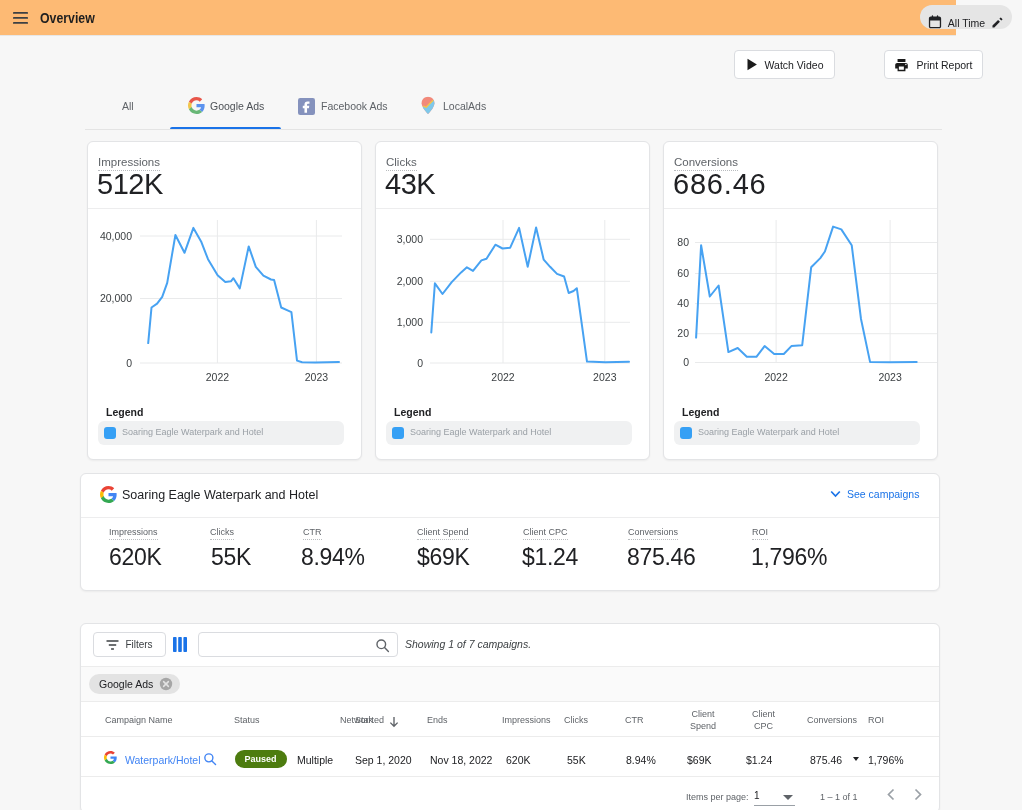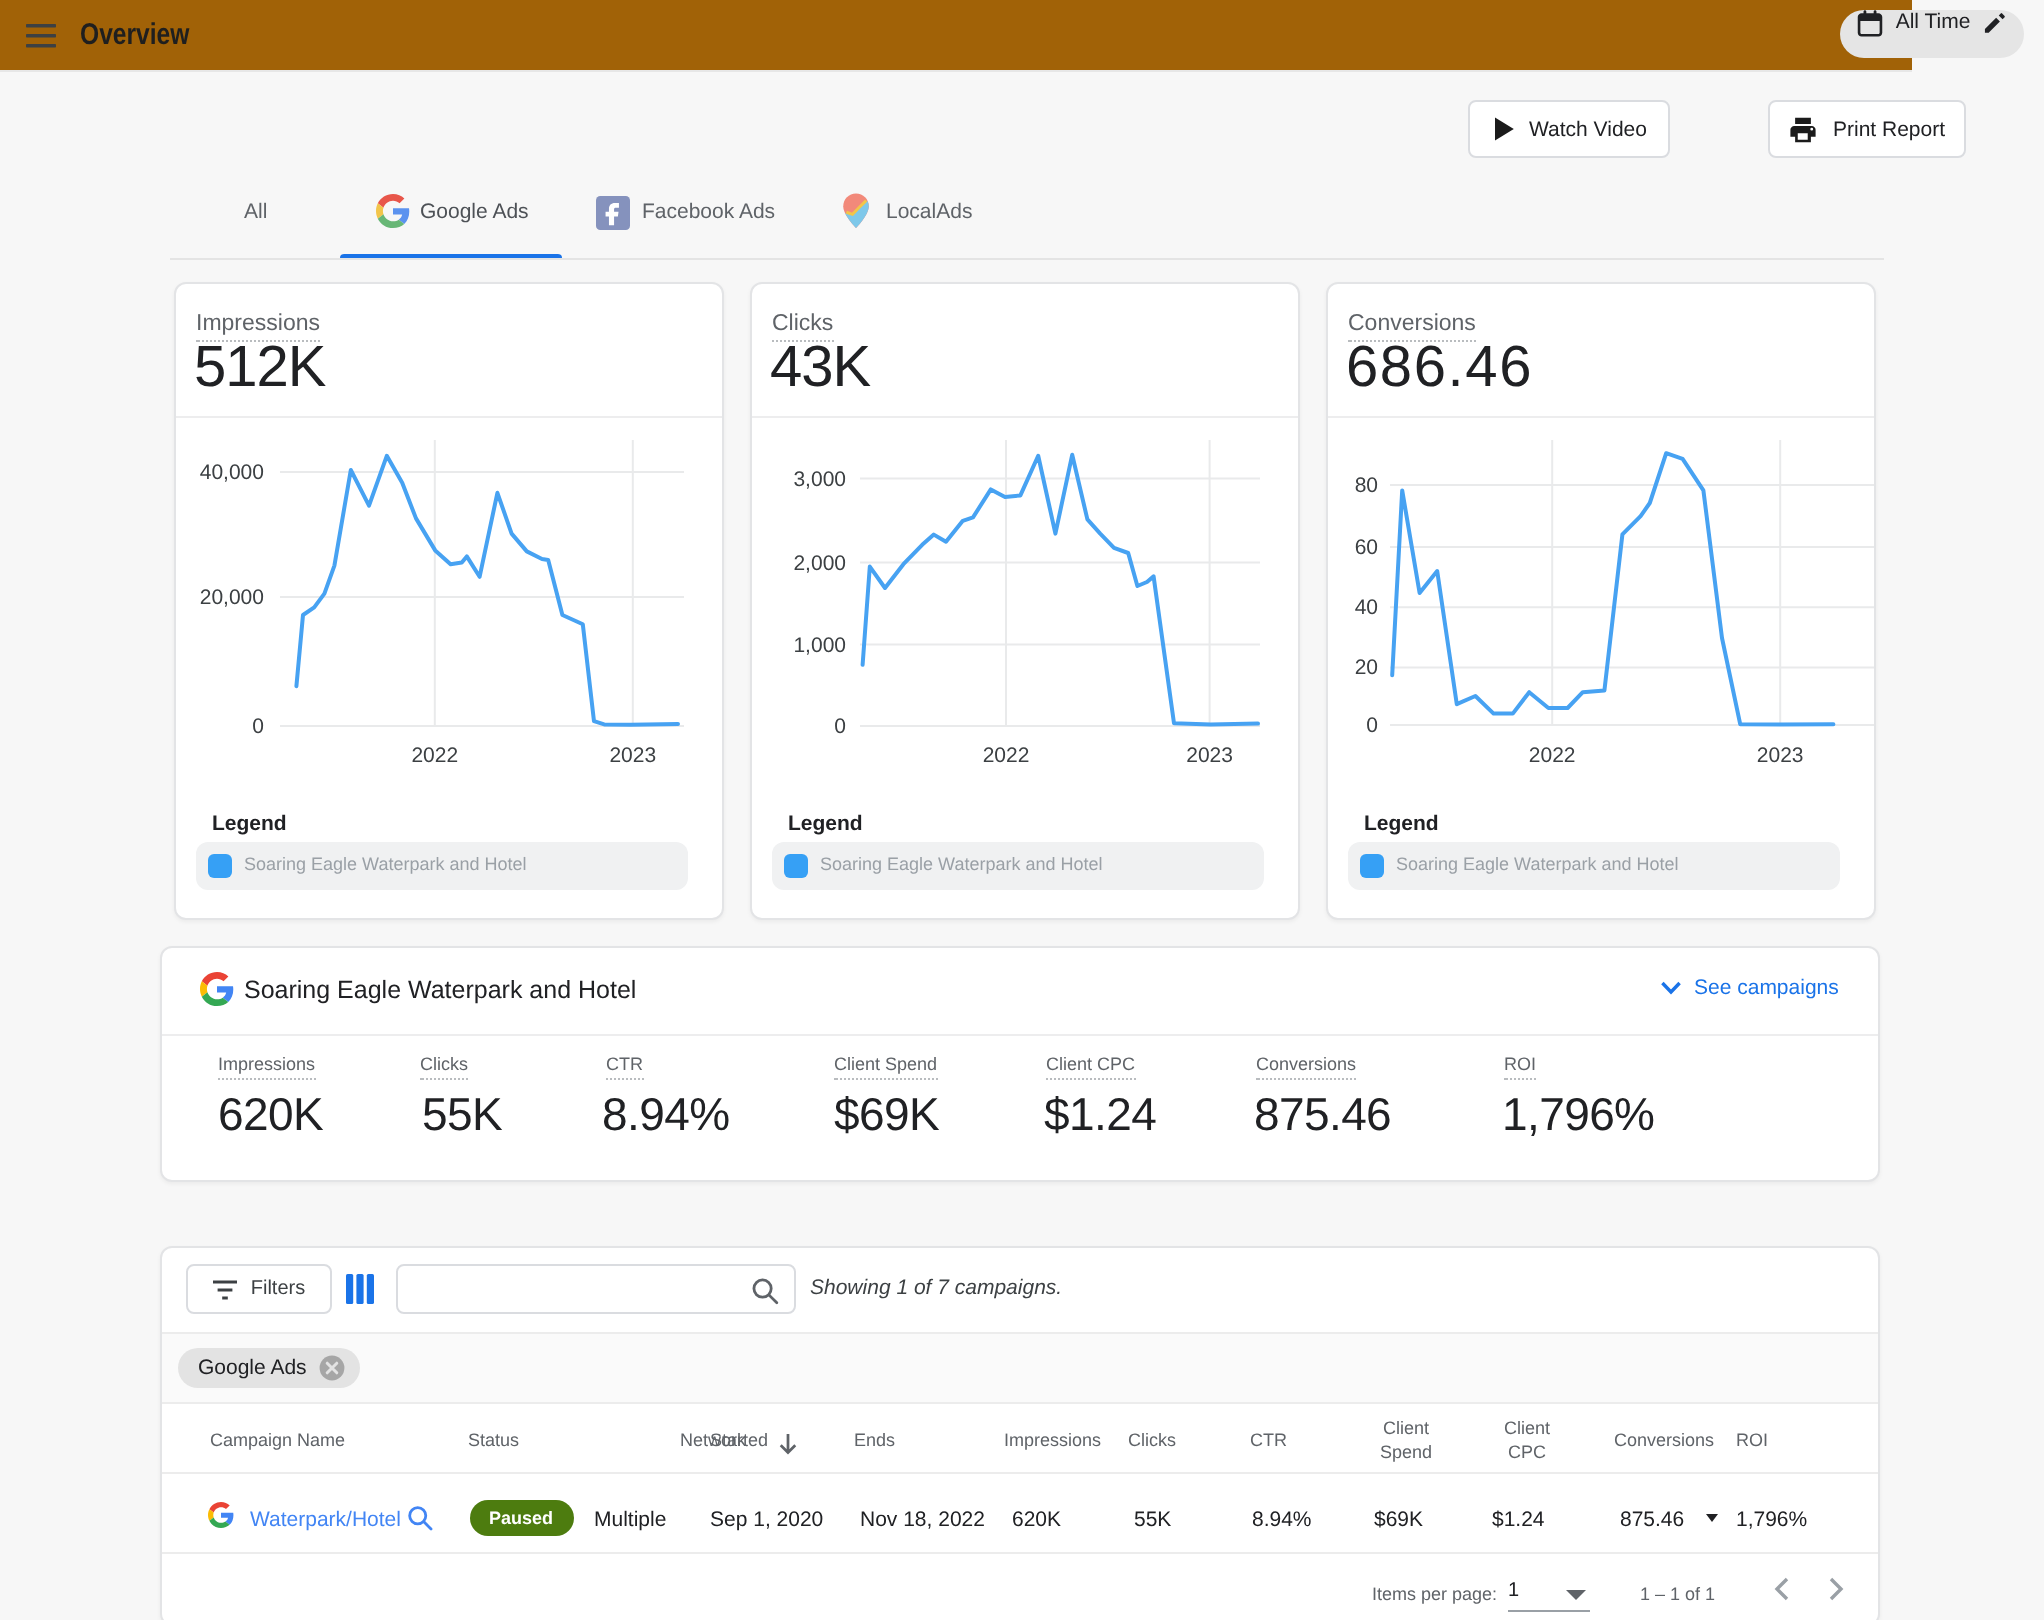--- a/index.html
+++ b/index.html
@@ -1,21 +1,21 @@
 <!DOCTYPE html>
 <html><head>
 <meta charset="utf-8">
 <style>
 * { margin:0; padding:0; box-sizing:border-box; }
 html,body { width:1022px; height:810px; }
 body { font-family:"Liberation Sans", sans-serif; background:#f7f7f7; position:relative; overflow:hidden; color:#202124; }
 .abs { position:absolute; }
-.topbar { position:absolute; left:0; top:0; width:956px; height:36px; background:#a16207; border-bottom:1px solid #e7e7e7; }
+.topbar { position:absolute; left:0; top:0; width:956px; height:36px; background:#fdba74; border-bottom:1px solid #e7e7e7; }
 .title { position:absolute; left:40px; top:9px; font-size:15px; font-weight:700; color:#1f1f1f; transform:scaleX(0.82); transform-origin:left center; }
-.pill { position:absolute; left:920px; top:5px; width:92px; height:24px; background:#e5e5e5; border-radius:13px; display:flex; align-items:flex-start; justify-content:center; gap:6px; font-size:10.5px; font-weight:500; color:#202124; }
+.pill { position:absolute; left:920px; top:5px; width:92px; height:24px; background:#e5e5e5; border-radius:13px; display:flex; align-items:flex-end; justify-content:center; gap:6px; font-size:10.5px; font-weight:500; color:#202124; }
 .btn { position:absolute; top:50px; height:29px; background:#fff; border:1px solid #dadce0; border-radius:4px; display:flex; align-items:center; justify-content:center; gap:7px; font-size:10.5px; font-weight:500; color:#202124; }
 .tabtxt { position:absolute; top:100px; font-size:10.5px; color:#5f6368; }
 .tabline { position:absolute; left:170px; top:127px; width:111px; height:3px; background:#1a73e8; border-radius:2px 2px 0 0; }
 .tabborder { position:absolute; left:85px; top:129px; width:857px; height:1px; background:#e4e4e4; }
 .card { position:absolute; top:141px; width:275px; height:319px; background:#fff; border:1px solid #e3e4e6; border-radius:6px; box-shadow:0 1px 2px rgba(0,0,0,0.05); }
 .clabel { position:absolute; left:10px; top:14px; font-size:11.5px; color:#5f6368; border-bottom:1px dotted #b9bcbf; padding-bottom:2px; }
 .cvalue { position:absolute; left:9px; top:26px; font-size:29px; color:#202124; letter-spacing:-0.5px; }
 .cdiv { position:absolute; left:0; top:66px; width:273px; height:1px; background:#ededee; }
 .legtitle { position:absolute; left:18px; top:264px; font-size:10.5px; font-weight:700; color:#202124; }
 .legbox { position:absolute; left:10px; top:279px; width:246px; height:24px; background:#f0f1f2; border-radius:6px; }

